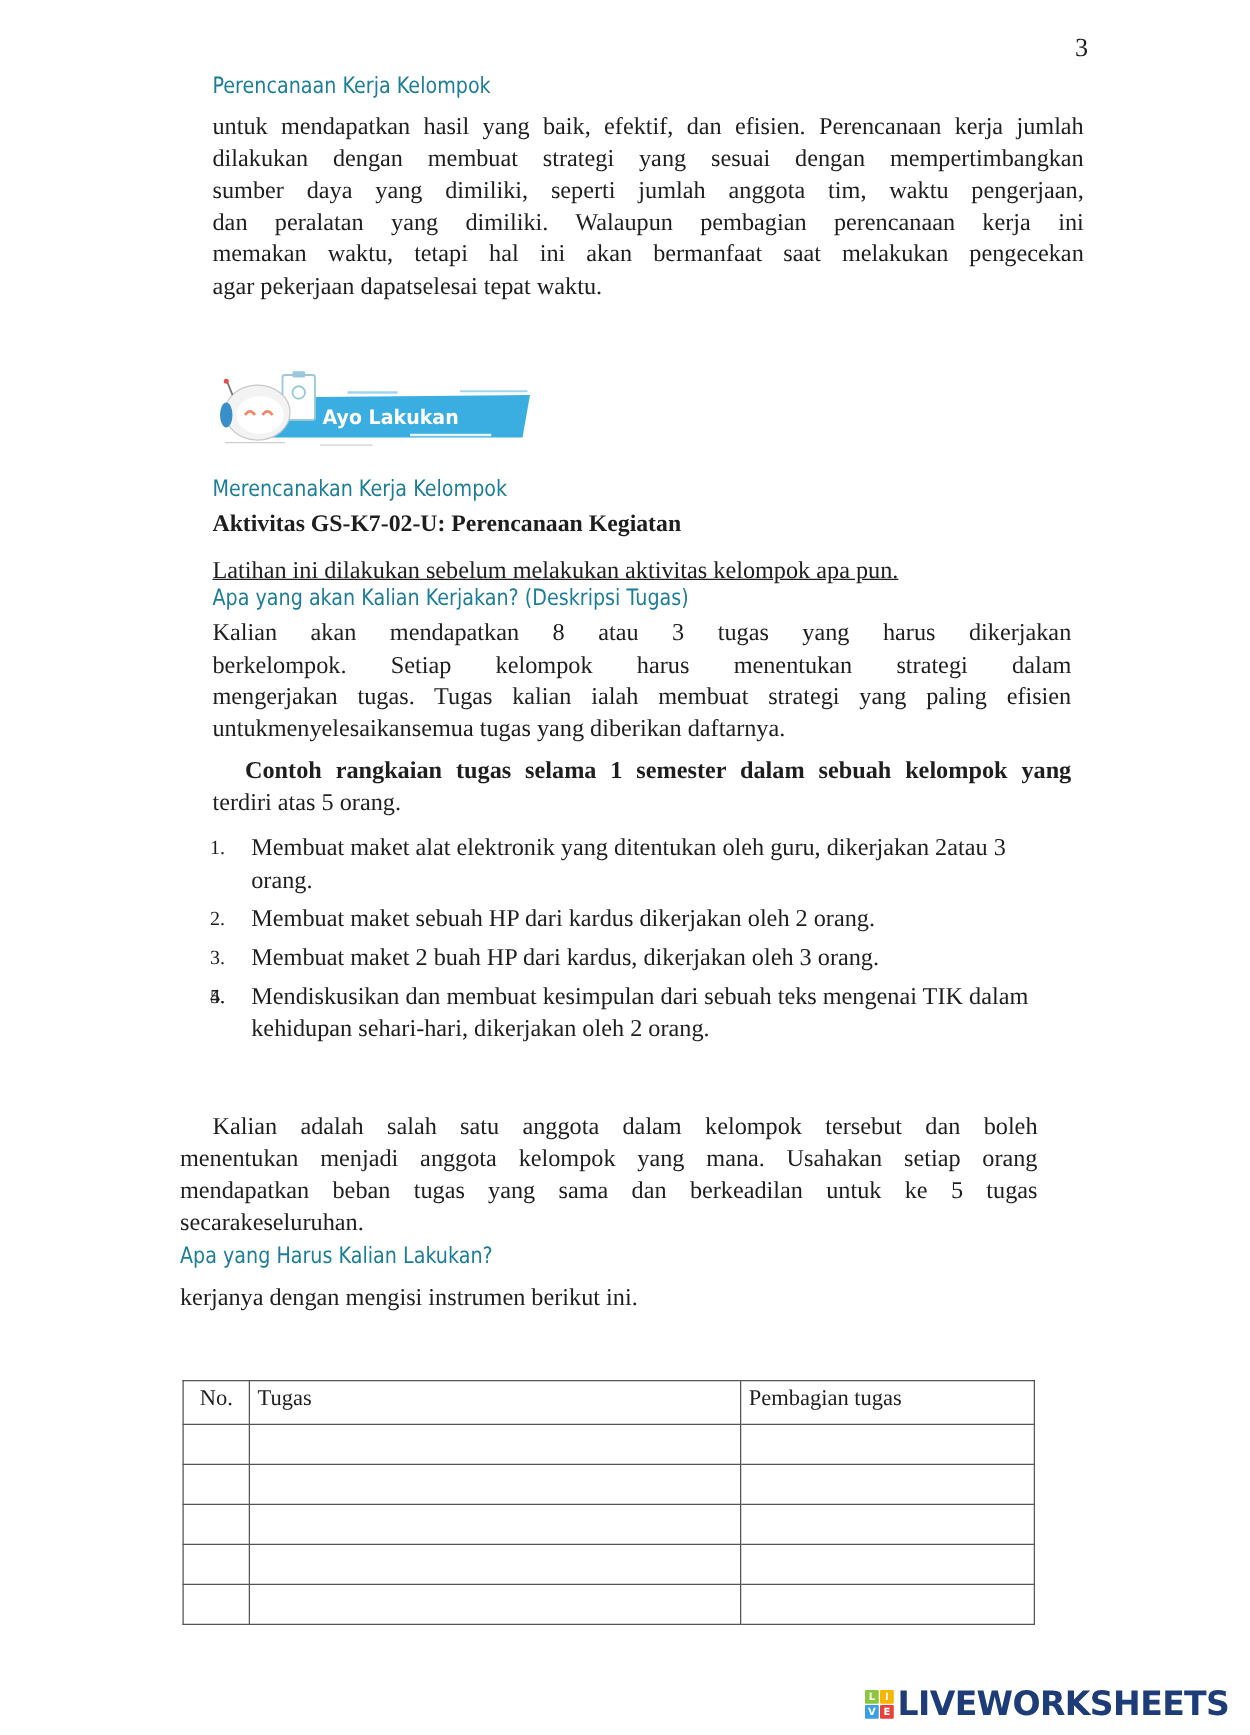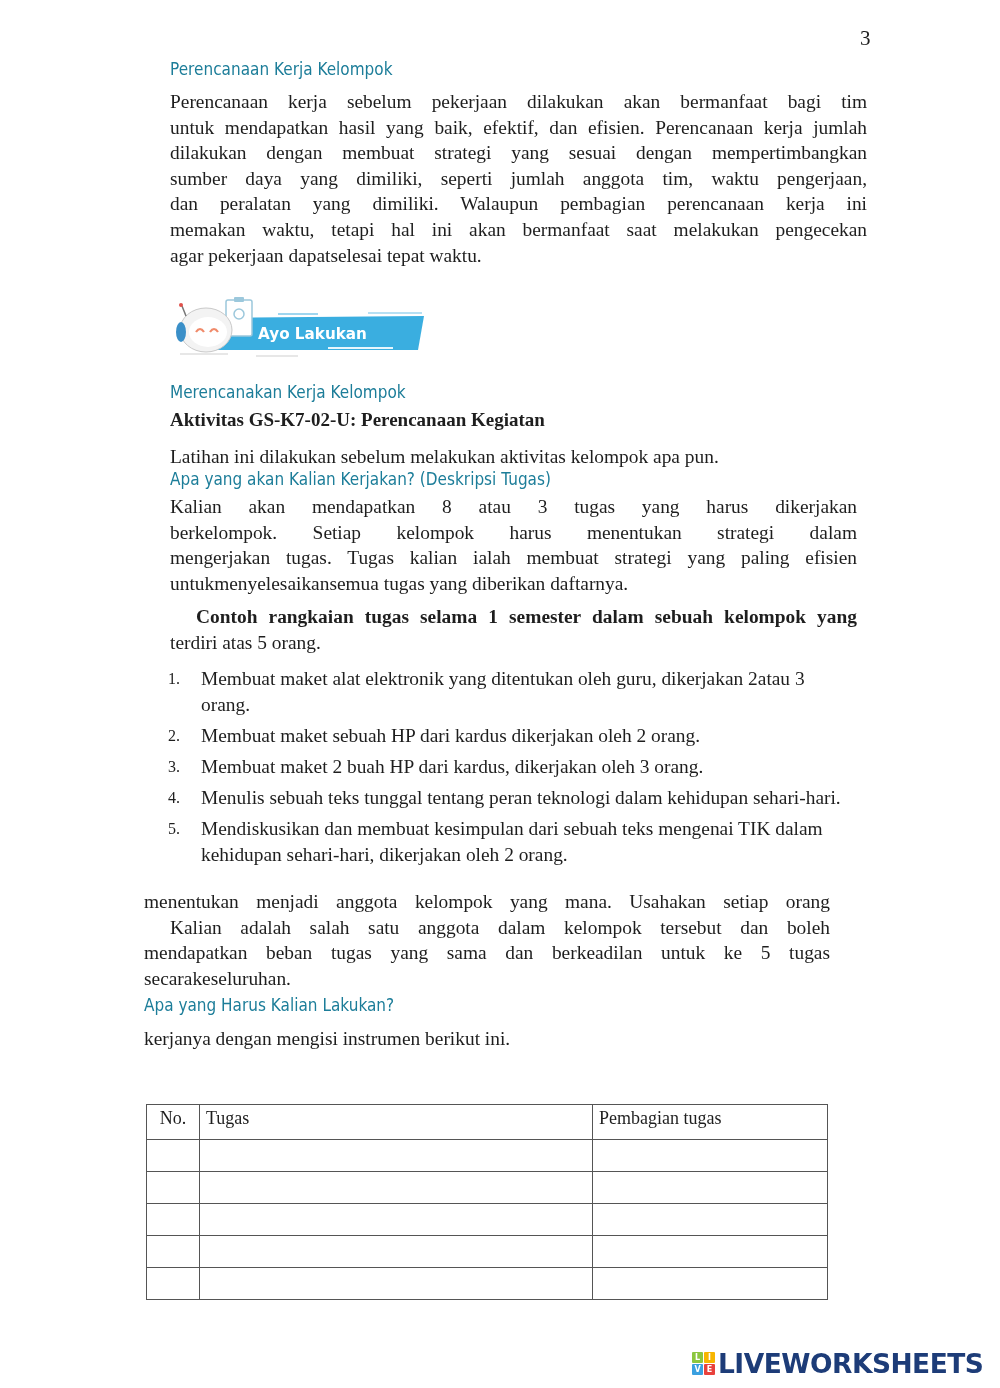--- a/index.html
+++ b/index.html
@@ -32,21 +32,20 @@
                color: #1d3c78; letter-spacing: -0.5px; transform: scaleX(0.98); transform-origin: left; }
     input.cell-input { border: none; width: 100%; height: 28px; background: transparent; font-family: inherit; font-size: 17px; }
   </style>
 </head>
 <body>
 
 <div class="abs page-num">3</div>
 
 <div class="abs heading" style="left:170px; top:58px;">Perencanaan Kerja Kelompok</div>
 <div class="abs para" style="left:170px; top:89px; width:697px;">
-  <span class="line">Perencanaan kerja sebelum pekerjaan dilakukan akan bermanfaat bagi tim</span>
   <span class="line">untuk mendapatkan hasil yang baik, efektif, dan efisien. Perencanaan  kerja jumlah</span>
   <span class="line">dilakukan dengan membuat strategi yang sesuai dengan mempertimbangkan</span>
   <span class="line">sumber daya yang dimiliki, seperti jumlah anggota tim, waktu pengerjaan,</span>
   <span class="line">dan peralatan yang dimiliki. Walaupun pembagian perencanaan kerja ini</span>
   <span class="line">memakan waktu, tetapi hal ini akan bermanfaat saat melakukan pengecekan</span>
   <span class="line last">agar pekerjaan dapatselesai tepat waktu.</span>
 </div>
 
 <div class="abs banner">
   <svg width="258" height="62" viewBox="0 0 258 62">
@@ -68,21 +67,21 @@
     <ellipse cx="13" cy="36" rx="5" ry="10" fill="#3a8fc8"></ellipse>
     <line x1="14" y1="10" x2="18" y2="20" stroke="#777" stroke-width="1.5"></line>
     <circle cx="13" cy="9" r="2" fill="#e0504a"></circle>
     <line x1="12" y1="58" x2="60" y2="58" stroke="#cfcfcf" stroke-width="1"></line>
   </svg>
   <div class="abs" style="left:90px; top:28px; font-family:'DejaVu Sans',sans-serif; font-weight:bold; font-size:16px; color:#ffffff; white-space:nowrap; transform:scaleX(0.95); transform-origin:left;">Ayo Lakukan</div>
 </div>
 
 <div class="abs heading" style="left:170px; top:381px;">Merencanakan Kerja Kelompok</div>
 <div class="abs bold" style="left:170px; top:409px; white-space:nowrap;">Aktivitas GS-K7-02-U: Perencanaan Kegiatan</div>
-<div class="abs para" style="left:170px; top:444px; white-space:nowrap;">Latihan ini dilakukan sebelum melakukan aktivitas kelompok apa pun.</div>
+<div class="abs para" style="left:170px; top:444px; white-space:nowrap;text-decoration:underline;">Latihan ini dilakukan sebelum melakukan aktivitas kelompok apa pun.</div>
 <div class="abs heading" style="left:170px; top:468px;">Apa yang akan Kalian Kerjakan? (Deskripsi Tugas)</div>
 
 <div class="abs para" style="left:170px; top:494px; width:687px;">
   <span class="line">Kalian akan mendapatkan 8 atau 3 tugas yang harus dikerjakan</span>
   <span class="line">berkelompok. Setiap kelompok harus menentukan strategi dalam</span>
   <span class="line">mengerjakan tugas. Tugas kalian ialah membuat strategi yang paling efisien</span>
   <span class="line last">untukmenyelesaikansemua  tugas yang diberikan daftarnya.</span>
 </div>
 
 <div class="abs para" style="left:170px; top:604px; width:687px;">
@@ -98,31 +97,30 @@
   <div class="list-item">
     <span class="num">2.</span>
     <span>Membuat  maket sebuah HP dari kardus dikerjakan oleh 2 orang.</span>
   </div>
   <div class="list-item">
     <span class="num">3.</span>
     <span>Membuat maket 2 buah HP dari kardus, dikerjakan oleh 3 orang.</span>
   </div>
   <div class="list-item">
     <span class="num">4.</span>
-    <span>Menulis sebuah teks tunggal tentang peran teknologi dalam kehidupan sehari-hari.</span>
   </div>
   <div class="list-item">
     <span class="num">5.</span>
     <span>Mendiskusikan dan membuat kesimpulan dari sebuah teks mengenai TIK dalam kehidupan sehari-hari, dikerjakan oleh 2 orang.</span>
   </div>
 </div>
 
 <div class="abs para" style="left:144px; top:889px; width:686px;">
+  <span class="line" style="padding-left:26px;">Kalian adalah salah satu anggota dalam kelompok tersebut dan boleh</span>
   <span class="line">menentukan menjadi anggota kelompok yang mana. Usahakan setiap orang</span>
-  <span class="line" style="padding-left:26px;">Kalian adalah salah satu anggota dalam kelompok tersebut dan boleh</span>
   <span class="line">mendapatkan beban tugas yang sama dan berkeadilan untuk ke 5 tugas</span>
   <span class="line last">secarakeseluruhan.</span>
 </div>
 
 <div class="abs heading" style="left:144px; top:994px;">Apa yang Harus Kalian Lakukan?</div>
 <div class="abs para" style="left:144px; top:1026px; width:686px;">
   <span class="line last">kerjanya dengan mengisi instrumen berikut ini.</span>
 </div>
 
 <table class="instrument">

